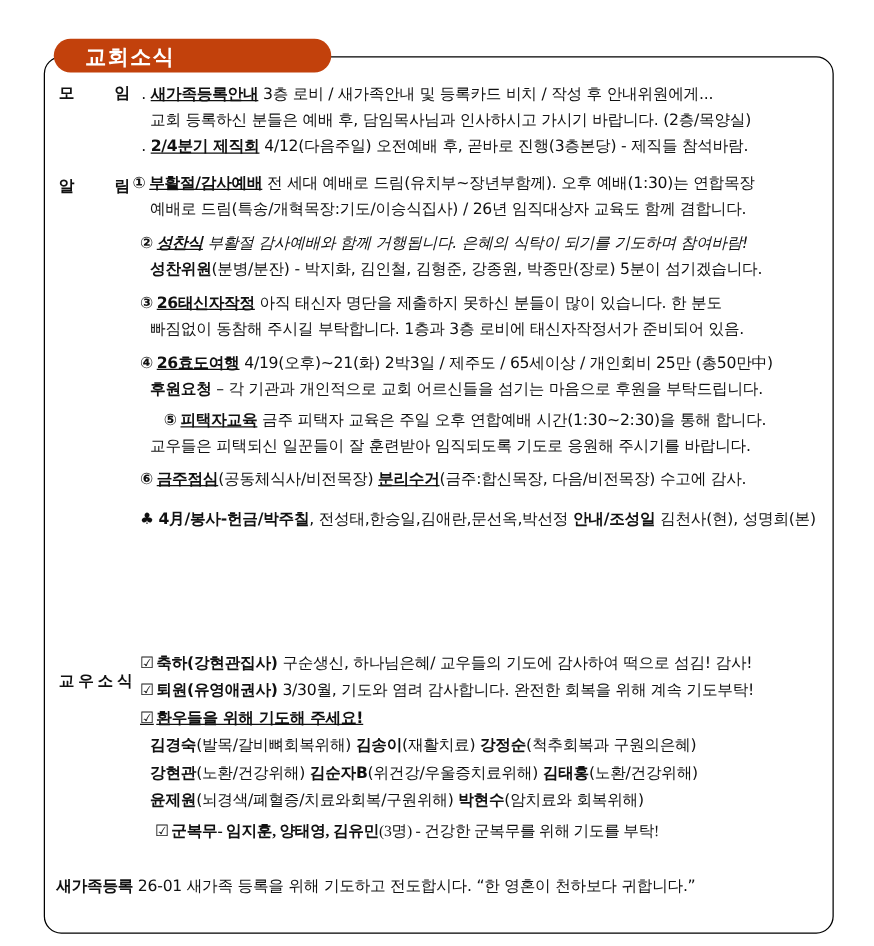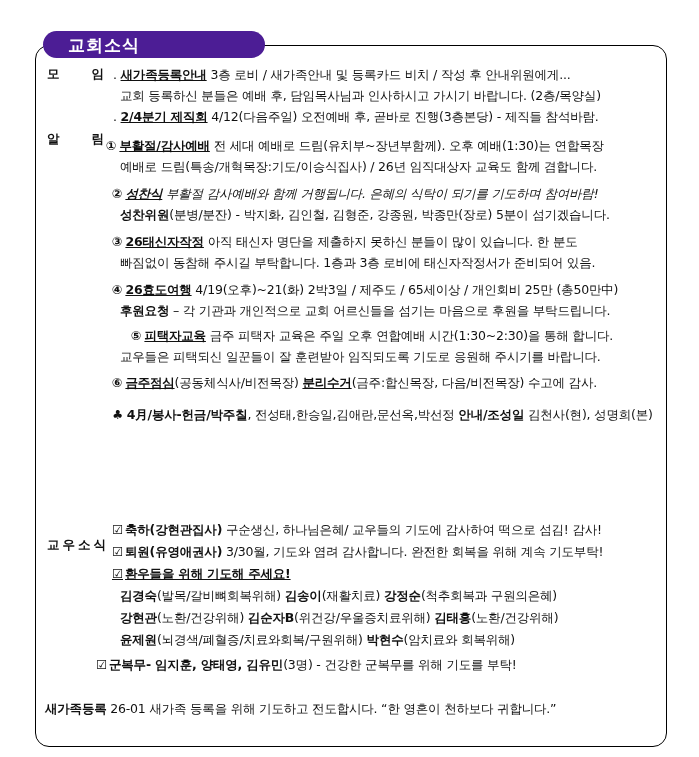--- a/index.html
+++ b/index.html
@@ -1,21 +1,21 @@
 <!DOCTYPE html>
 <html><head>
 <meta charset="utf-8">
 <style>
   html, body { margin:0; padding:0; background:#ffffff; }
   body { width:699px; height:757px; position:relative; overflow:hidden;
          font-family:"DejaVu Sans", sans-serif; color:#111; font-size:12.5px; }
   .box { position:absolute; left:35px; top:45px; width:630px; height:700px;
          border:1.5px solid #000; border-radius:14px; }
   .pill { position:absolute; left:43px; top:31px; width:222px; height:27px;
-          background:#4c1d95; border-radius:14px; color:#fff; }
+          background:#c2410c; border-radius:14px; color:#fff; }
   .pill span { position:absolute; left:25px; top:3px; font-size:17px; font-weight:bold; letter-spacing:1px; }
   .row { position:absolute; left:0; white-space:nowrap; line-height:22px; letter-spacing:-0.2px; }
   .lbl { position:absolute; left:47px; font-weight:bold; white-space:nowrap; }
   .b { font-weight:bold; }
   .u { text-decoration:underline; font-weight:bold; }
   .num { font-weight:bold; margin-right:3px; }
   .chk { margin-right:2px; }
 </style>
 </head>
 <body>
@@ -31,21 +31,21 @@
 <div class="row" style="left:113px; top:64px;">
   <span>.</span>
   <span class="u">새가족등록안내</span><span> 3층 로비 / 새가족안내 및 등록카드 비치 / 작성 후 안내위원에게...</span>
 </div>
 <div class="row" style="left:120px; top:85px;">교회 등록하신 분들은 예배 후, 담임목사님과 인사하시고 가시기 바랍니다. (2층/목양실)</div>
 <div class="row" style="left:113px; top:106px;">
   <span>.</span>
   <span class="u">2/4분기 제직회</span><span> 4/12(다음주일) 오전예배 후, 곧바로 진행(3층본당) - 제직들 참석바람.</span>
 </div>
 
-<div class="lbl" style="top:131px;text-align:right;">
+<div class="lbl" style="top:141px;text-align:right;">
   <span>알</span><span style="display:inline-block;width:32px"></span><span>림</span>
 </div>
 
 <div class="row" style="left:106px; top:135px;">
   <span class="num">①</span><span class="u">부활절/감사예배</span><span> 전 세대 예배로 드림(유치부~장년부함께). 오후 예배(1:30)는 연합목장</span>
 </div>
 <div class="row" style="left:120px; top:156px;">예배로 드림(특송/개혁목장:기도/이승식집사) / 26년 임직대상자 교육도 함께 겸합니다.</div>
 
 <div class="row" style="left:112px; top:183px;font-style:italic;">
   <span class="num">②</span><span class="u">성찬식</span><span> 부활절 감사예배와 함께 거행됩니다. 은혜의 식탁이 되기를 기도하며 참여바람!</span>
@@ -92,19 +92,19 @@
 </div>
 <div class="row" style="left:120px; top:585px;">
   <span class="b">김경숙</span><span>(발목/갈비뼈회복위해) </span><span class="b">김송이</span><span>(재활치료)  </span><span class="b">강정순</span><span>(척추회복과 구원의은혜)</span>
 </div>
 <div class="row" style="left:120px; top:607px;">
   <span class="b">강현관</span><span>(노환/건강위해) </span><span class="b">김순자B</span><span>(위건강/우울증치료위해) </span><span class="b">김태홍</span><span>(노환/건강위해)</span>
 </div>
 <div class="row" style="left:120px; top:629px;">
   <span class="b">윤제원</span><span>(뇌경색/폐혈증/치료와회복/구원위해) </span><span class="b">박현수</span><span>(암치료와 회복위해)</span>
 </div>
-<div class="row" style="left:96px; top:654px;">
+<div class="row" style="left:124px; top:654px;font-family:Liberation Serif, serif;">
   <span class="chk">☑</span><span class="b">군복무- 임지훈, 양태영, 김유민</span><span>(3명) - 건강한 군복무를 위해 기도를 부탁!</span>
 </div>
 
 <div class="row" style="left:45px; top:698px;">
   <span class="b">새가족등록</span><span> 26-01 새가족 등록을 위해 기도하고 전도합시다. “한 영혼이 천하보다 귀합니다.”</span>
 </div>
 
 </body></html>

